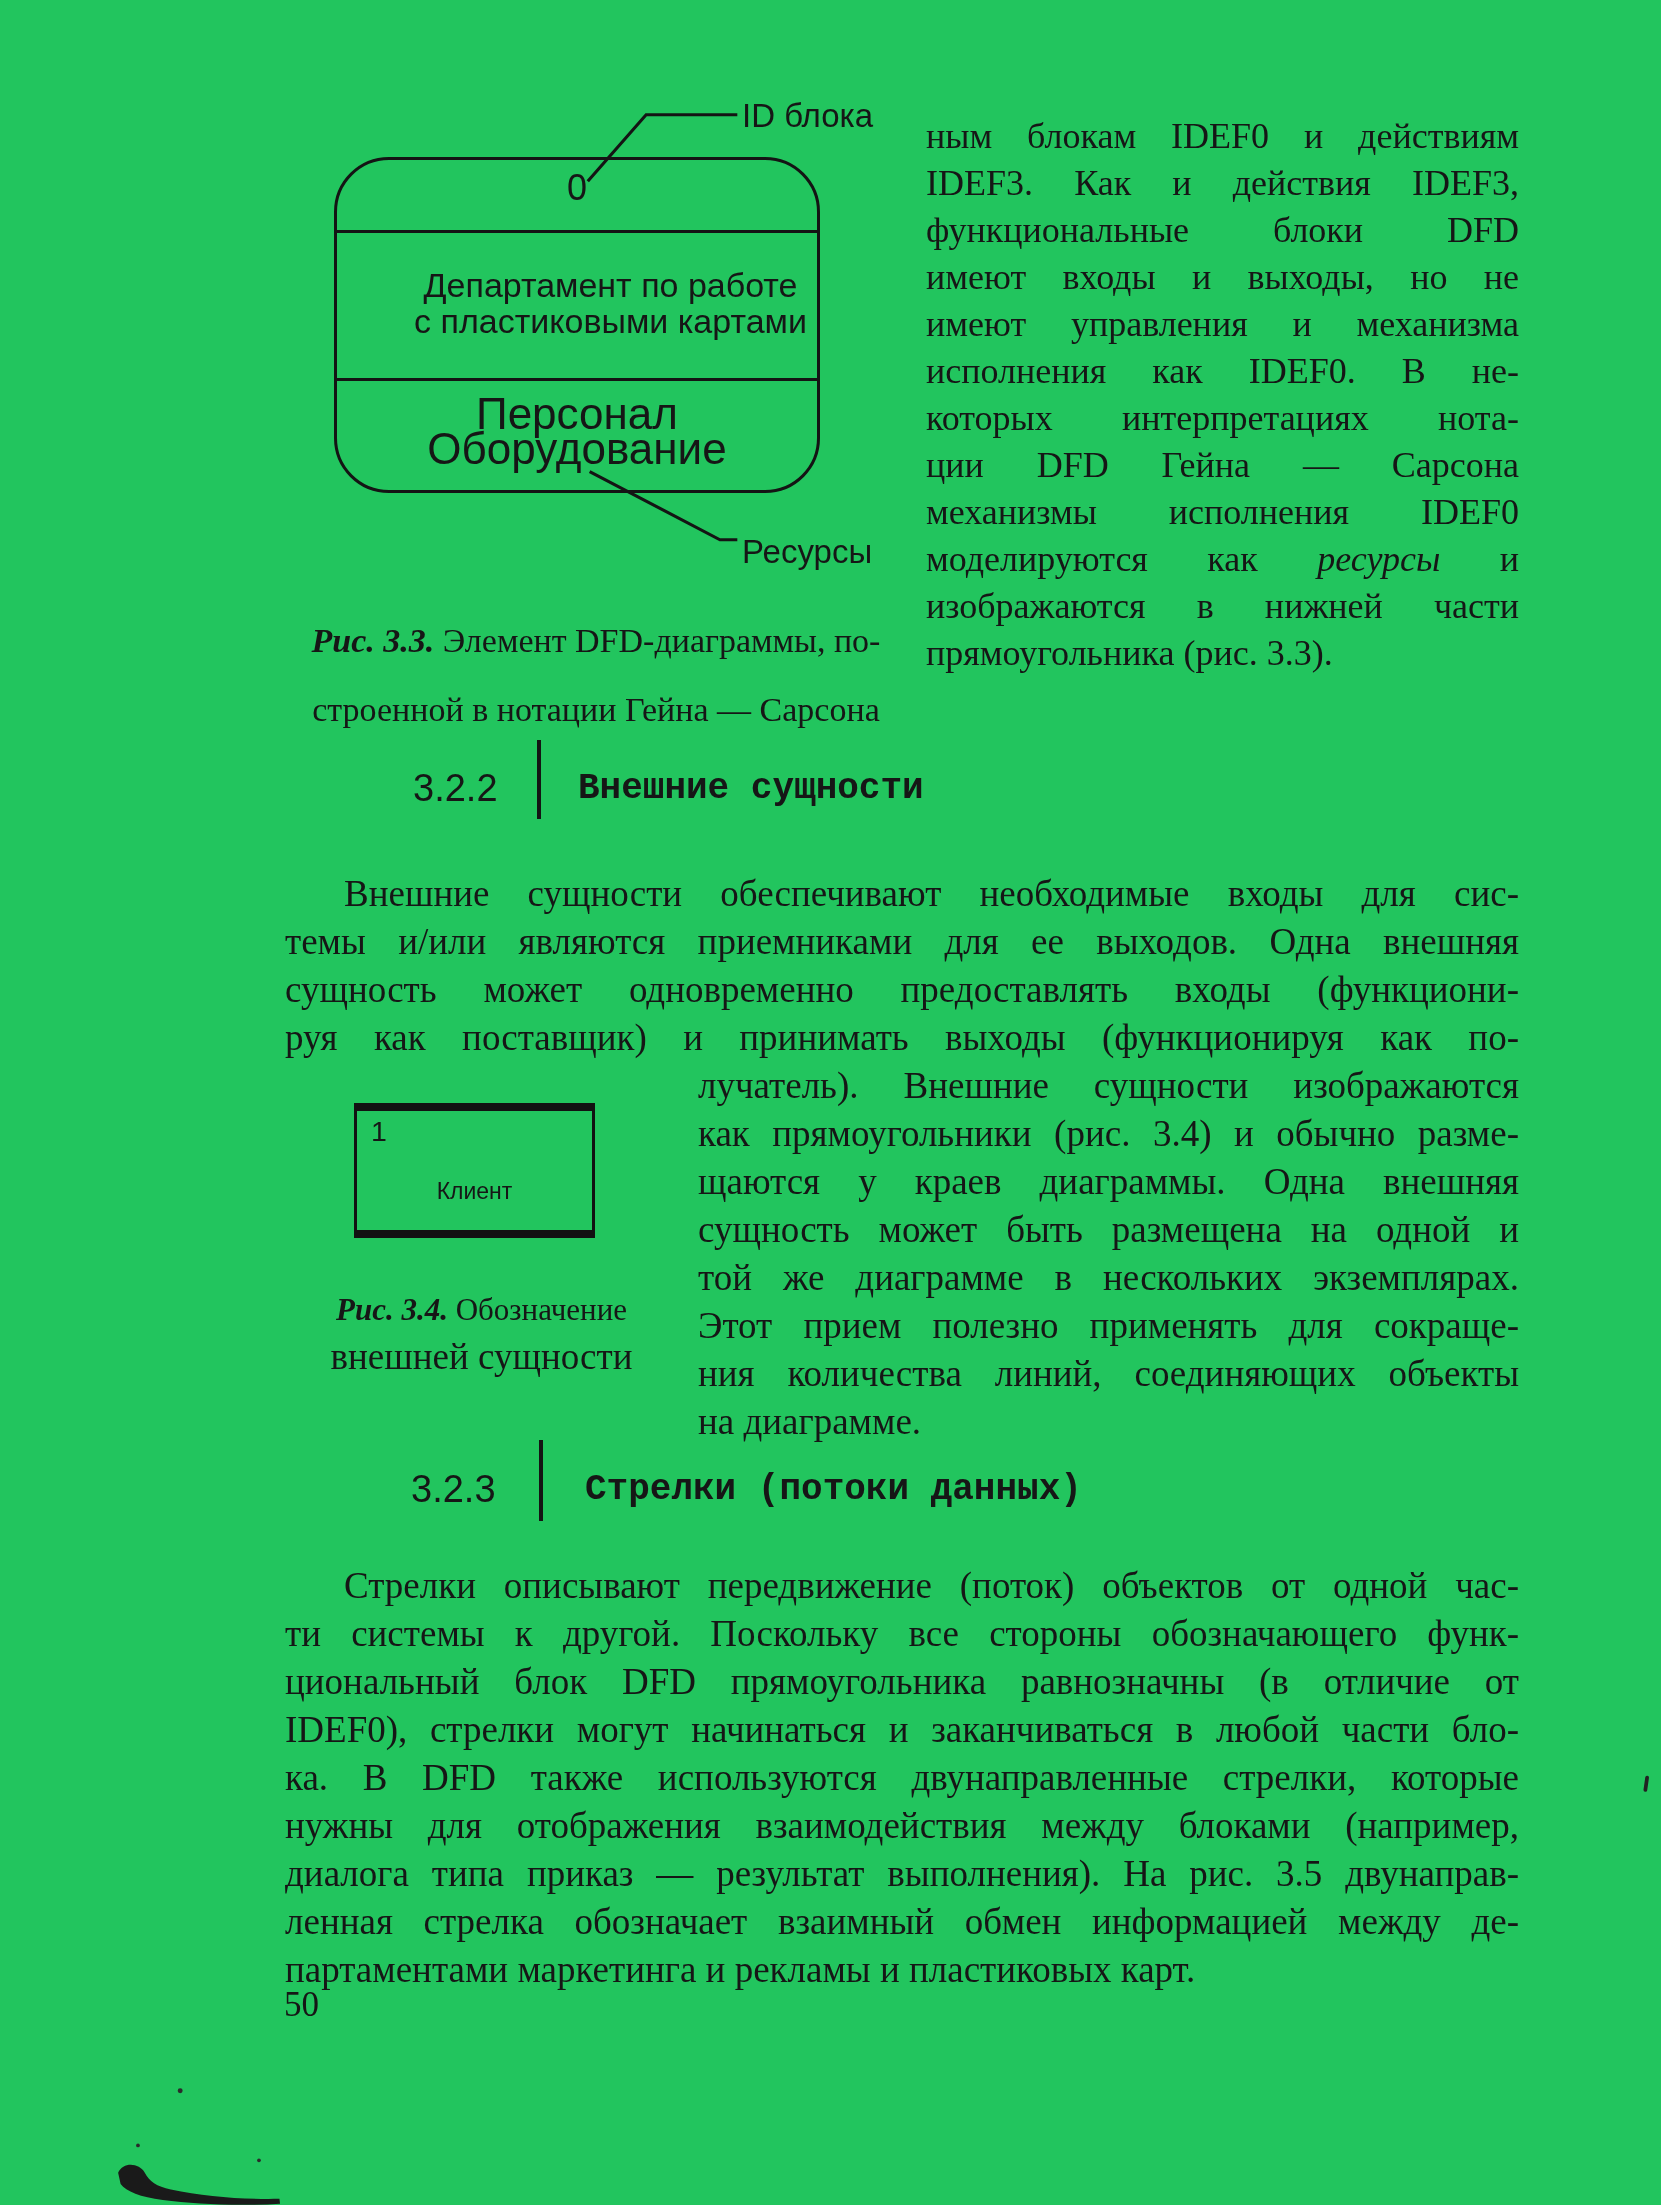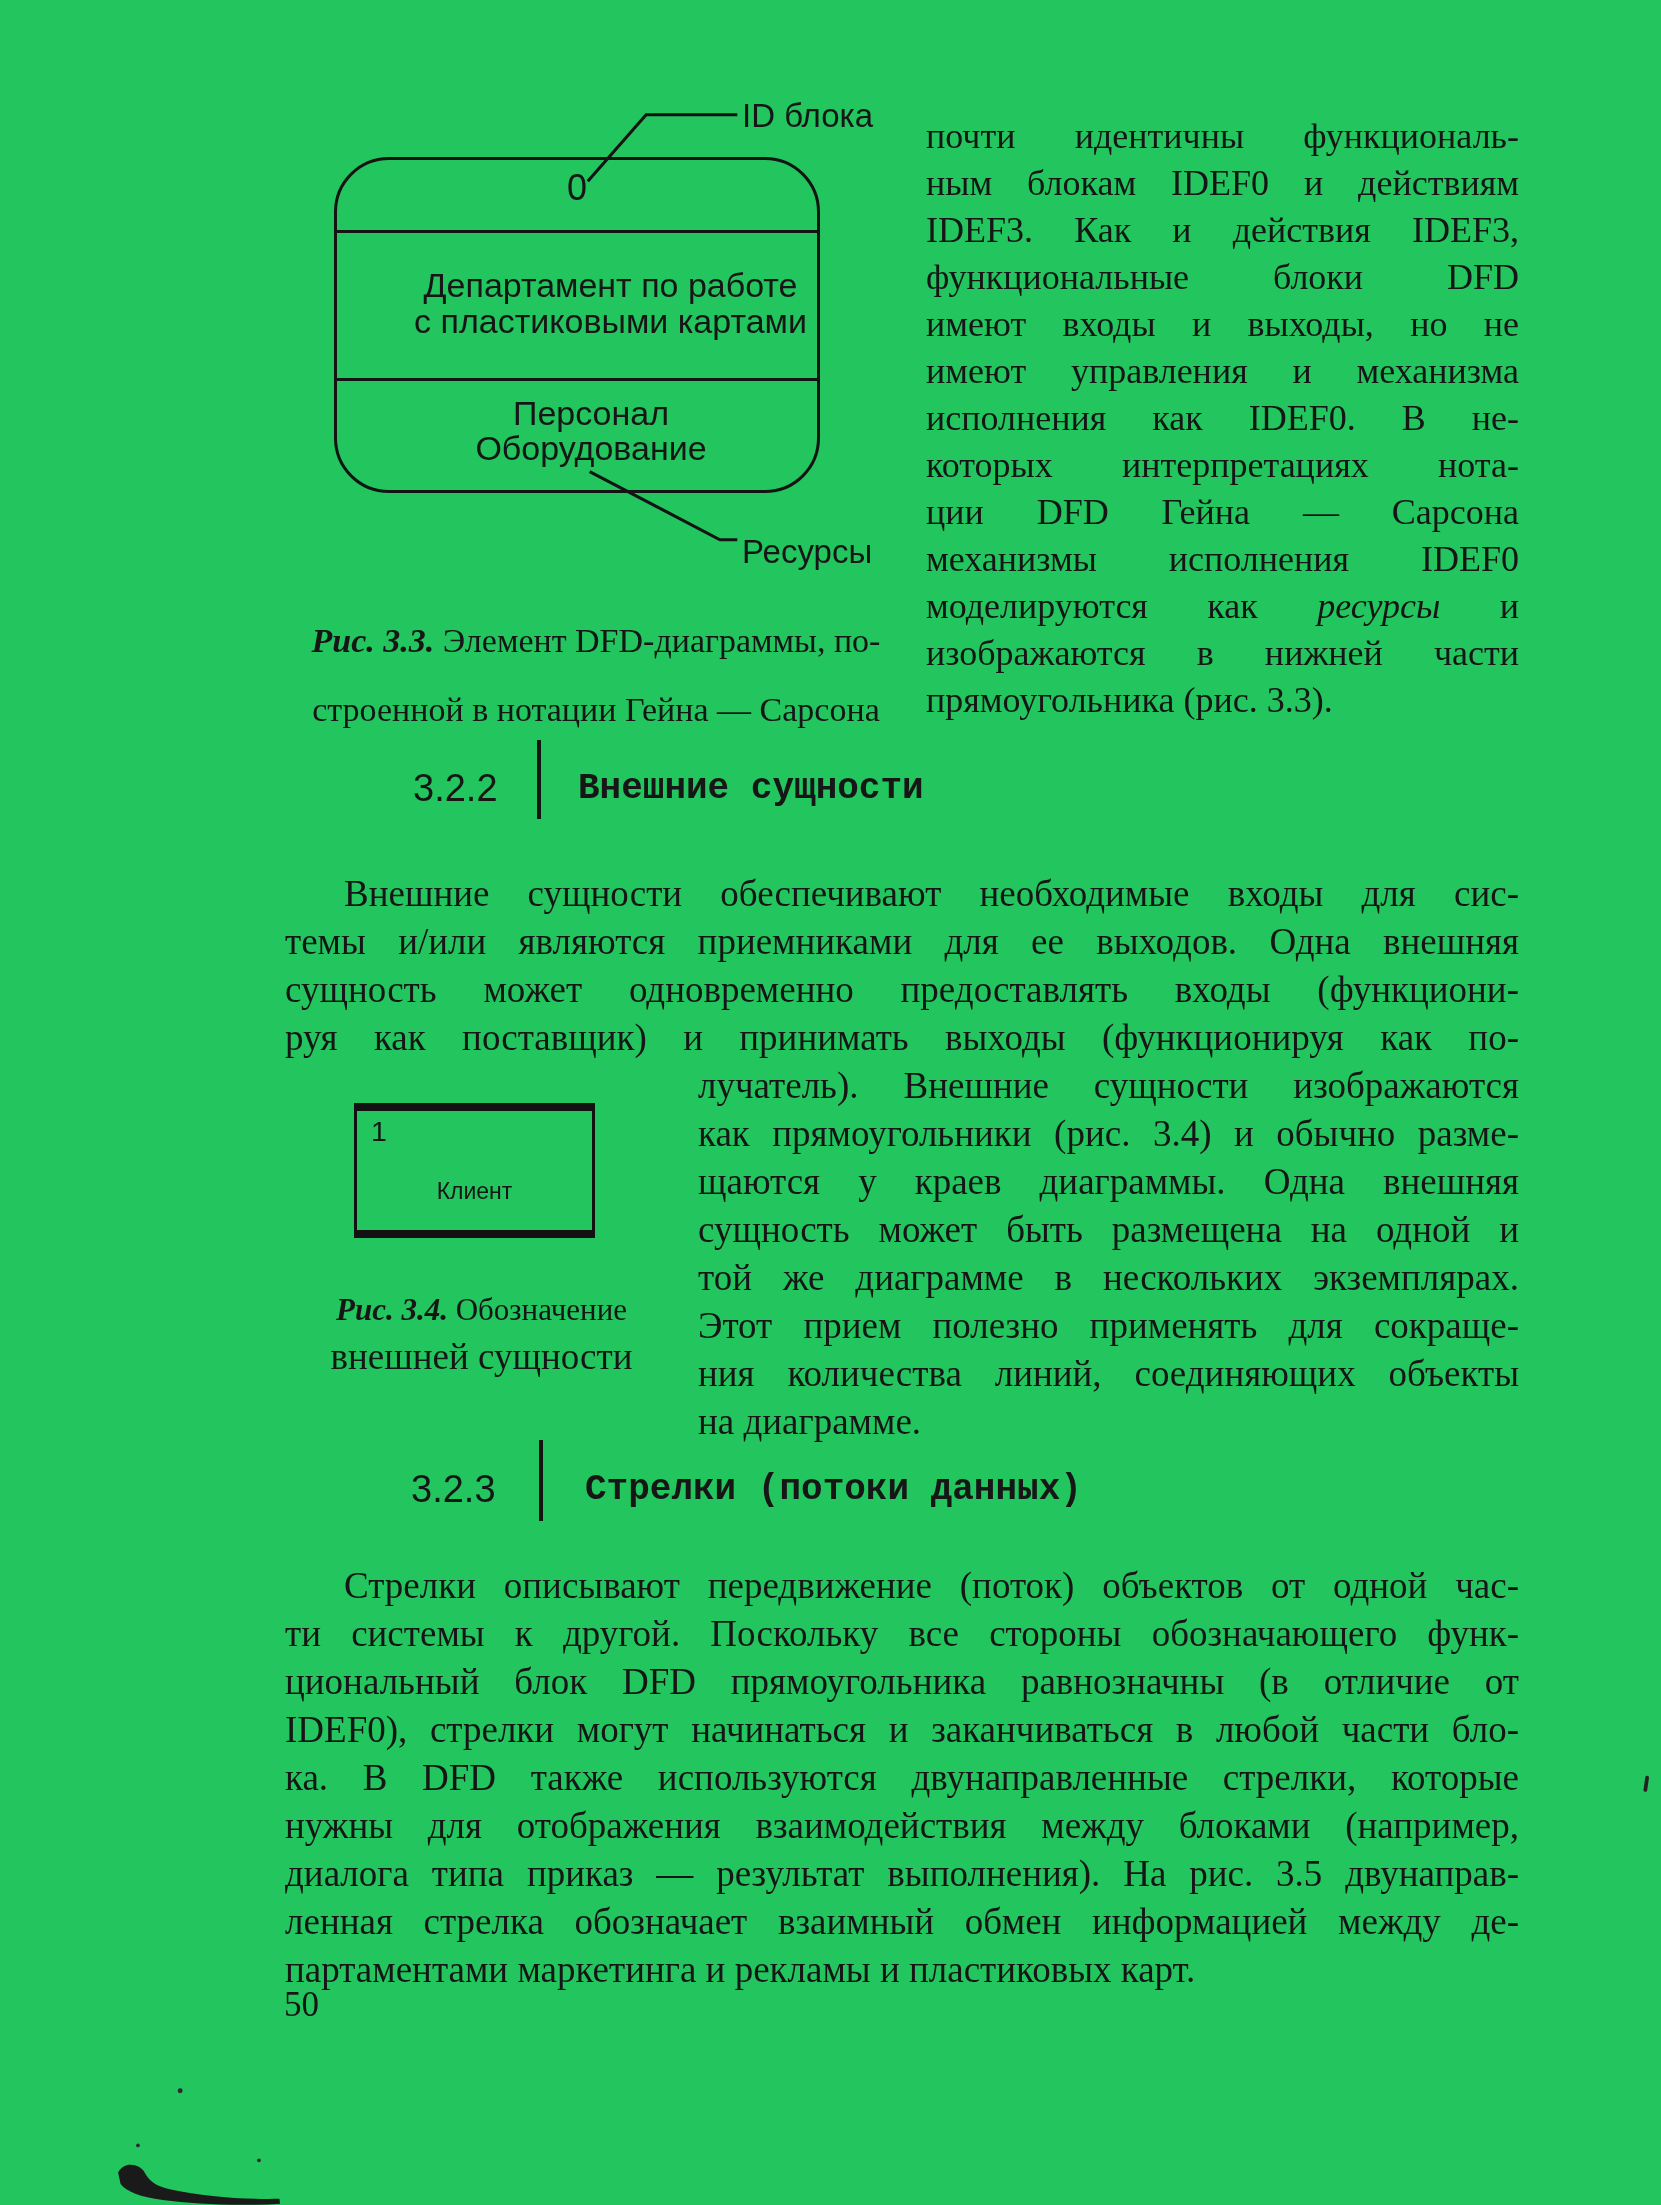--- a/index.html
+++ b/index.html
@@ -22,21 +22,21 @@
   .it{font-style:italic;}
   .bd{font-weight:700;font-style:italic;}
 
   
   .f33-box{left:334px;top:157px;width:486px;height:336px;
     border:3.1px solid #141414;border-radius:55px;box-sizing:border-box;}
   .f33-div1{left:336px;top:230px;width:483px;height:3.1px;background:#141414;}
   .f33-div2{left:336px;top:378px;width:483px;height:3.1px;background:#141414;}
   .f33-id{left:334px;top:169px;width:486px;font-size:36px;line-height:38px;}
   .f33-name{left:334px;top:267px;width:553px;font-size:34px;line-height:36px;}
-  .f33-res{left:348px;top:396px;width:486px;font-size:34px;line-height:35px;}
+  .f33-res{left:334px;top:396px;width:486px;font-size:44px;line-height:35px;}
   .f33-idlab{left:742px;top:98px;font-size:33px;line-height:35px;white-space:nowrap;}
   .f33-reslab{left:742px;top:534px;font-size:33px;line-height:35px;white-space:nowrap;}
   .cap33a{left:287px;top:622px;width:618px;font-size:34px;line-height:37px;}
   .cap33b{left:287px;top:691px;width:618px;font-size:34px;line-height:37px;}
 
   
   .rcol{left:926px;top:113px;width:593px;}
   .rcol .ln{height:47px;line-height:47px;font-size:36px;white-space:nowrap;}
   .rcol .ln.jst{white-space:normal;}
 
@@ -104,21 +104,20 @@
     <div>Персонал</div>
     <div>Оборудование</div>
   </div>
 
   <div class="ab f33-reslab sans">Ресурсы</div>
 
   <div class="ab cap33a serif ctr"><span class="bd">Рис. 3.3.</span><span> Элемент DFD-диаграммы, по-</span></div>
   <div class="ab cap33b serif ctr">строенной в нотации Гейна — Сарсона</div>
 
   <div class="ab rcol serif">
-    <div class="ln jst">почти идентичны функциональ-</div>
     <div class="ln jst">ным блокам IDEF0 и действиям</div>
     <div class="ln jst">IDEF3. Как и действия IDEF3,</div>
     <div class="ln jst">функциональные блоки DFD</div>
     <div class="ln jst">имеют входы и выходы, но не</div>
     <div class="ln jst">имеют управления и механизма</div>
     <div class="ln jst">исполнения как IDEF0. В не-</div>
     <div class="ln jst">которых интерпретациях нота-</div>
     <div class="ln jst">ции DFD Гейна — Сарсона</div>
     <div class="ln jst">механизмы исполнения IDEF0</div>
     <div class="ln jst"><span>моделируются как </span><span class="it">ресурсы</span><span> и</span></div>

